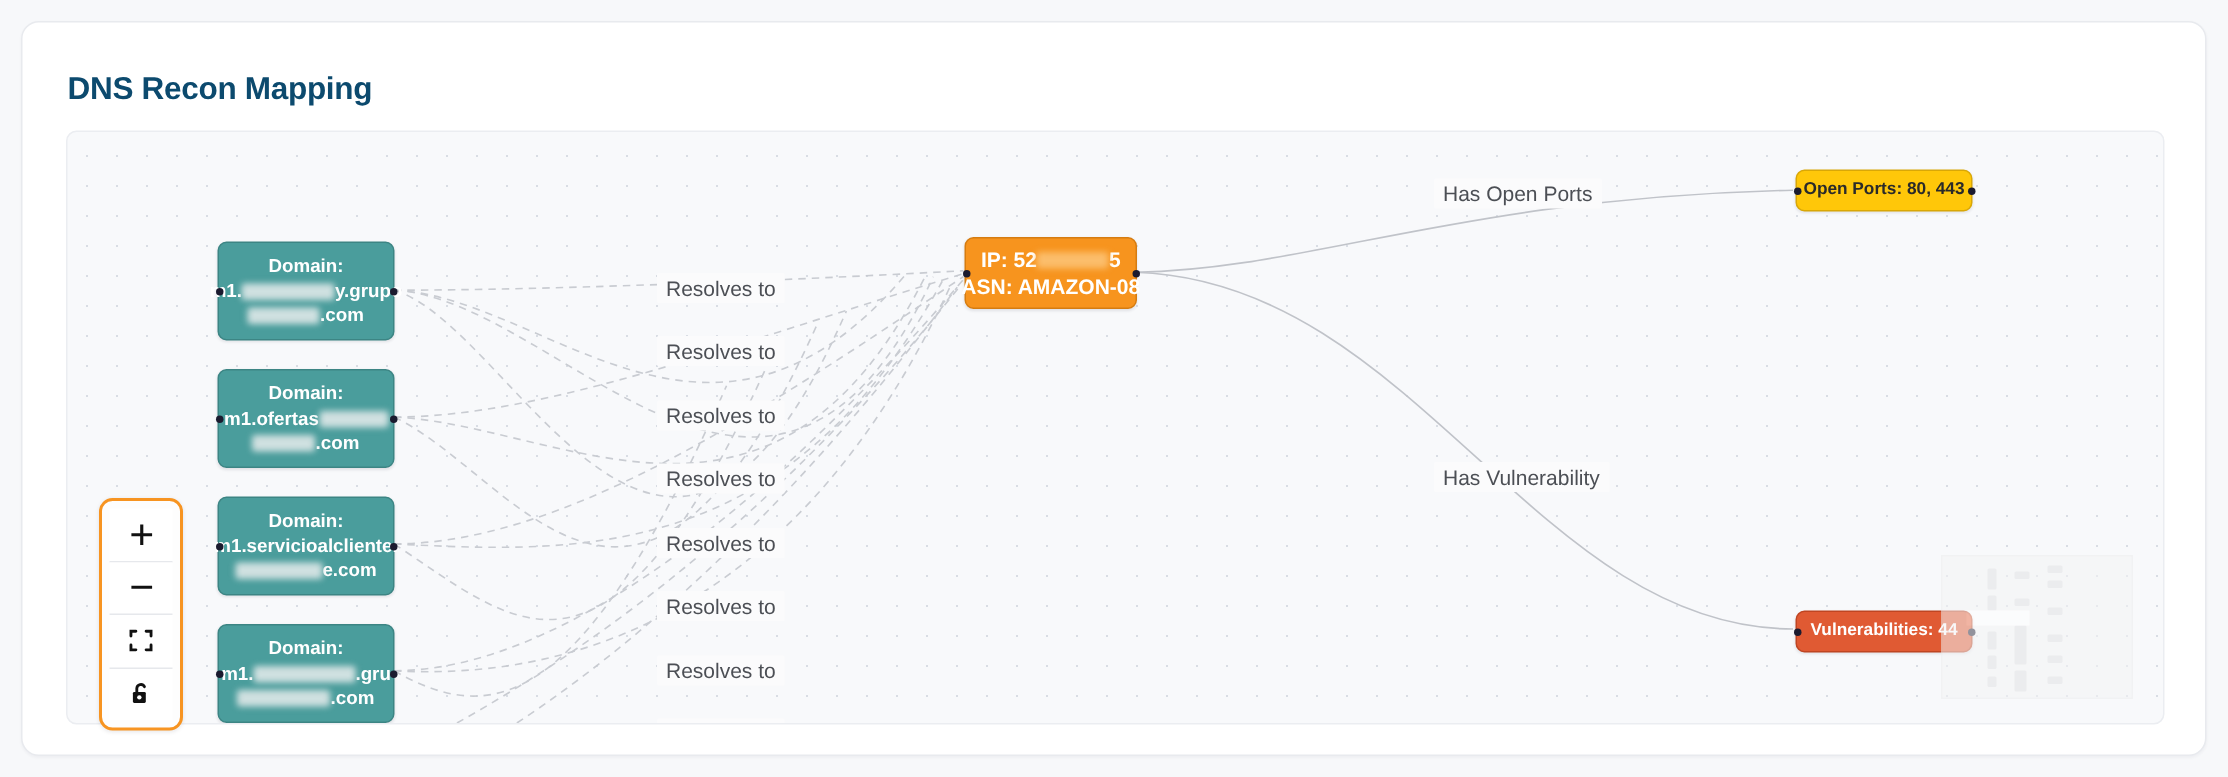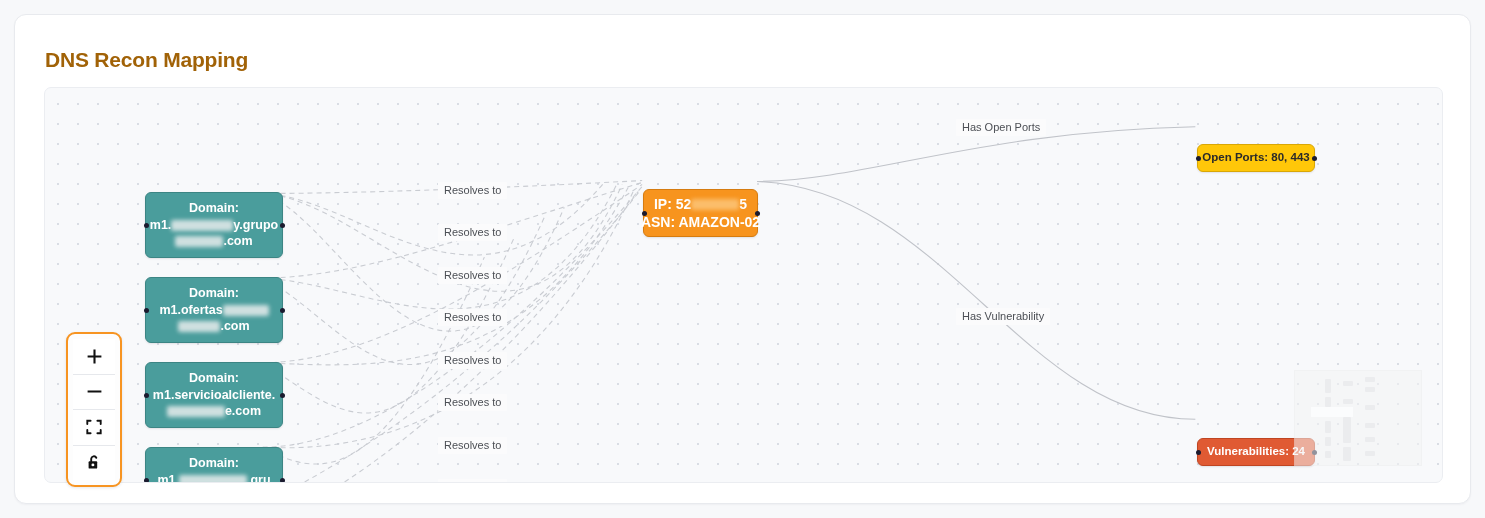--- a/index.html
+++ b/index.html
@@ -31,21 +31,21 @@
     box-shadow: 0 1px 2px rgba(16,24,40,0.04);
     overflow: hidden;
   }
 
   .page-title {
     position: absolute;
     left: 30px;
     top: 33px;
     font-size: 21px;
     font-weight: bold;
-    color: #a16207;
+    color: #0c4a6e;
     letter-spacing: -0.2px;
     white-space: nowrap;
   }
 
   
   .canvas {
     position: absolute;
     left: 29px;
     top: 72px;
     width: 1399px;
@@ -73,26 +73,25 @@
     flex-direction: column;
     align-items: center;
     justify-content: center;
     border-radius: 6px;
     color: #ffffff;
     text-align: center;
     line-height: 1.32;
     font-size: 12.5px;
     font-weight: bold;
     box-shadow: 0 1px 2px rgba(16,24,40,0.10);
-    margin-top: 31px;
   }
   .node .ln { white-space: nowrap; }
 
   .node.domain {
-    width: 138px;
+    width: 118px;
     height: 66px;
     background: #4a9d9c;
     border: 1px solid #3c8584;
     padding: 0 6px;
   }
   .node.domain .ttl { font-weight: bold; }
 
   .node.ip {
     width: 115px;
     height: 48px;
@@ -137,21 +136,21 @@
     margin-top: -2.5px;
   }
   .handle.l { left: -2.5px; }
   .handle.r { right: -2.5px; }
 
   
   .edge-label {
     position: absolute;
     background: #fbfbfc;
     color: #4c4f55;
-    font-size: 11px;
+    font-size: 14px;
     padding: 3px 6px;
     white-space: nowrap;
     border-radius: 1px;
     line-height: 1;
   }
 
   
   .controls {
     position: absolute;
     left: 51px;
@@ -289,33 +288,33 @@
         <span class="handle l"></span>
         <span class="ln ttl">Domain:</span>
         <span class="ln"><span>m1.</span><span class="redact" style="width:68px;"></span><span>.gru</span></span>
         <span class="ln"><span class="redact" style="width:62px;"></span><span>.com</span></span>
         <span class="handle r"></span>
       </div>
 
       <div class="node ip" style="left:598px; top:70px;">
         <span class="handle l"></span>
         <span class="ln"><span>IP: 52</span><span class="redact" style="width:48px;"></span><span>5</span></span>
-        <span class="ln">ASN: AMAZON-02</span>
+        <span class="ln">ASN: AMAZON-08</span>
         <span class="handle r"></span>
       </div>
 
       <div class="node ports" style="left:1152px; top:25px;">
         <span class="handle l"></span>
         <span class="ln">Open Ports: 80, 443</span>
         <span class="handle r"></span>
       </div>
 
       <div class="node vulns" style="left:1152px; top:319px;">
         <span class="handle l"></span>
-        <span class="ln">Vulnerabilities: 24</span>
+        <span class="ln">Vulnerabilities: 44</span>
         <span class="handle r"></span>
       </div>
 
       <div class="minimap">
         <div class="mm-box" style="left:30px; top:8px;  width:6px; height:14px;"></div>
         <div class="mm-box" style="left:30px; top:26px; width:6px; height:10px;"></div>
         <div class="mm-box" style="left:30px; top:50px; width:6px; height:12px;"></div>
         <div class="mm-box" style="left:30px; top:66px; width:6px; height:9px;"></div>
         <div class="mm-box" style="left:30px; top:80px; width:6px; height:7px;"></div>
         <div class="mm-box" style="left:48px; top:10px; width:10px; height:5px;"></div>

